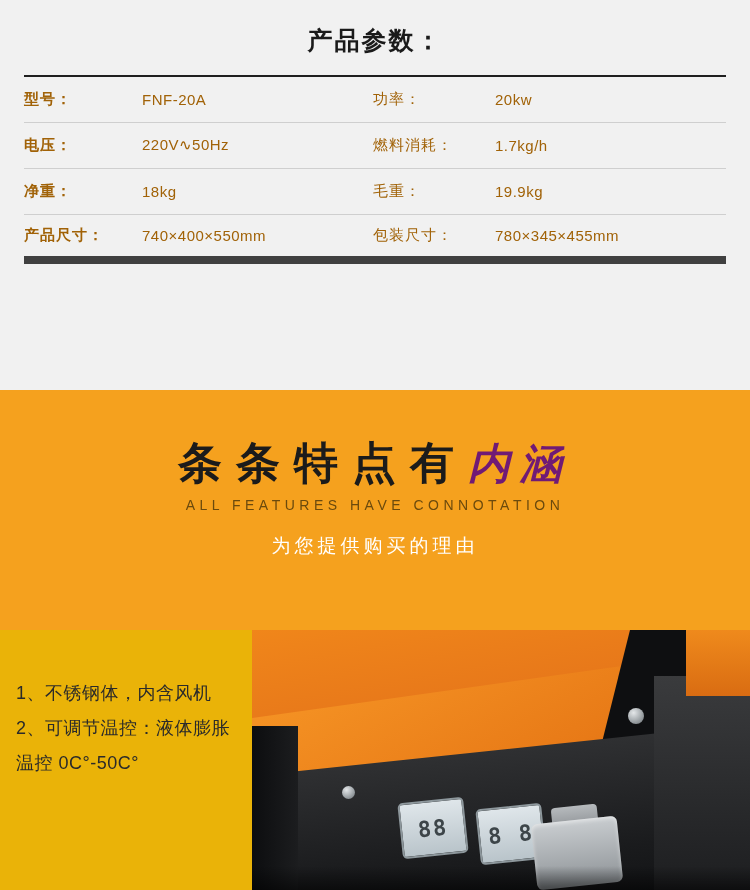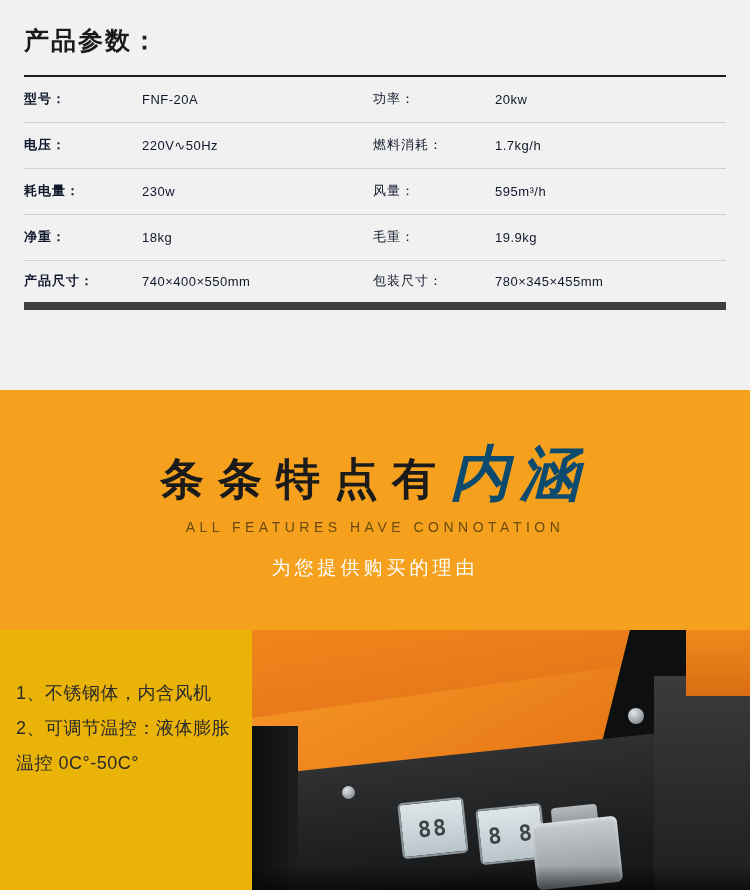--- a/index.html
+++ b/index.html
@@ -17,40 +17,40 @@
   
   .spec-section {
     width: 750px;
     height: 390px;
     background: #f1f1f1;
     box-sizing: border-box;
     padding: 0 24px;
     position: relative;
   }
   .spec-title {
-    text-align: left;
+    text-align: center;
     font-size: 25px;
     font-weight: bold;
     color: #1a1a1a;
     letter-spacing: 2px;
     padding-top: 24px;
     padding-bottom: 18px;
   }
   .spec-table {
     width: 702px;
     border-collapse: collapse;
     table-layout: fixed;
   }
   .spec-table tr {
     height: 46px;
   }
   .spec-table td {
     border-bottom: 1px solid #cfcfcf;
-    font-size: 13px;
-    color: #0f172a;
+    font-size: 15px;
+    color: #a16207;
     vertical-align: middle;
     padding: 0;
   }
   .spec-table tr:first-child td {
     border-top: 2px solid #1f1f1f;
   }
   .spec-table tr:last-child td {
     border-bottom: 8px solid #404040;
   }
   .k {
@@ -88,23 +88,23 @@
     white-space: nowrap;
   }
   .banner-head .dark {
     font-size: 44px;
     font-weight: bold;
     color: #1b1b1b;
     letter-spacing: 14px;
     font-family: "DejaVu Sans", sans-serif;
   }
   .banner-head .light {
-    font-size: 60px;
-    font-weight: bold;
-    color: #0c4a6e;
+    font-size: 42px;
+    font-weight: bold;
+    color: #701a75;
     letter-spacing: 10px;
     font-style: italic;
     font-family: "DejaVu Serif", serif;
   }
   .banner-sub {
     text-align: center;
     font-size: 14px;
     font-weight: normal;
     color: #6b4a0d;
     letter-spacing: 4.5px;
@@ -284,26 +284,20 @@
         <td class="k2">功率：</td>
         <td class="v2">20kw</td>
       </tr>
       <tr>
         <td class="k">电压：</td>
         <td class="v">220V∿50Hz</td>
         <td class="k2">燃料消耗：</td>
         <td class="v2">1.7kg/h</td>
       </tr>
       <tr>
-        <td class="k">耗电量：</td>
-        <td class="v">230w</td>
-        <td class="k2">风量：</td>
-        <td class="v2">595m³/h</td>
-      </tr>
-      <tr>
         <td class="k">净重：</td>
         <td class="v">18kg</td>
         <td class="k2">毛重：</td>
         <td class="v2">19.9kg</td>
       </tr>
       <tr>
         <td class="k">产品尺寸：</td>
         <td class="v">740×400×550mm</td>
         <td class="k2">包装尺寸：</td>
         <td class="v2">780×345×455mm</td>

